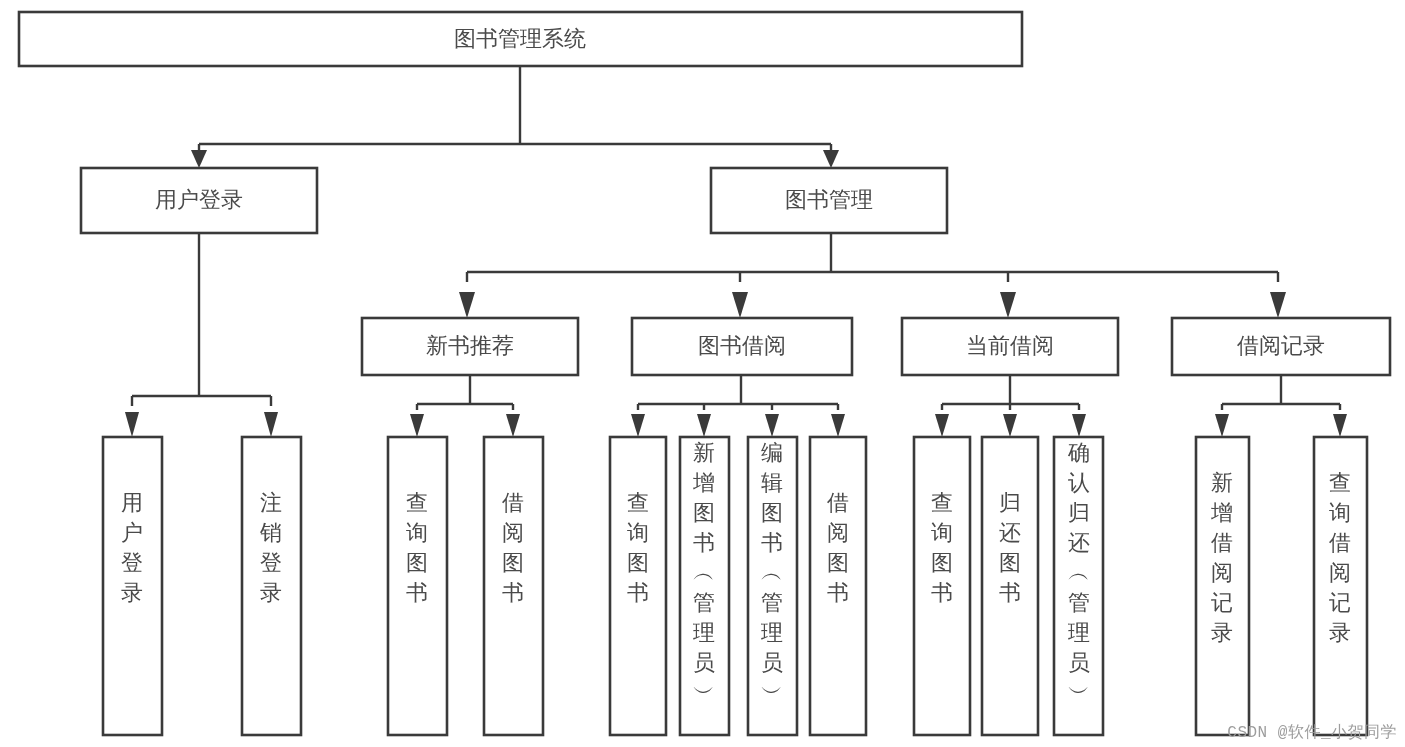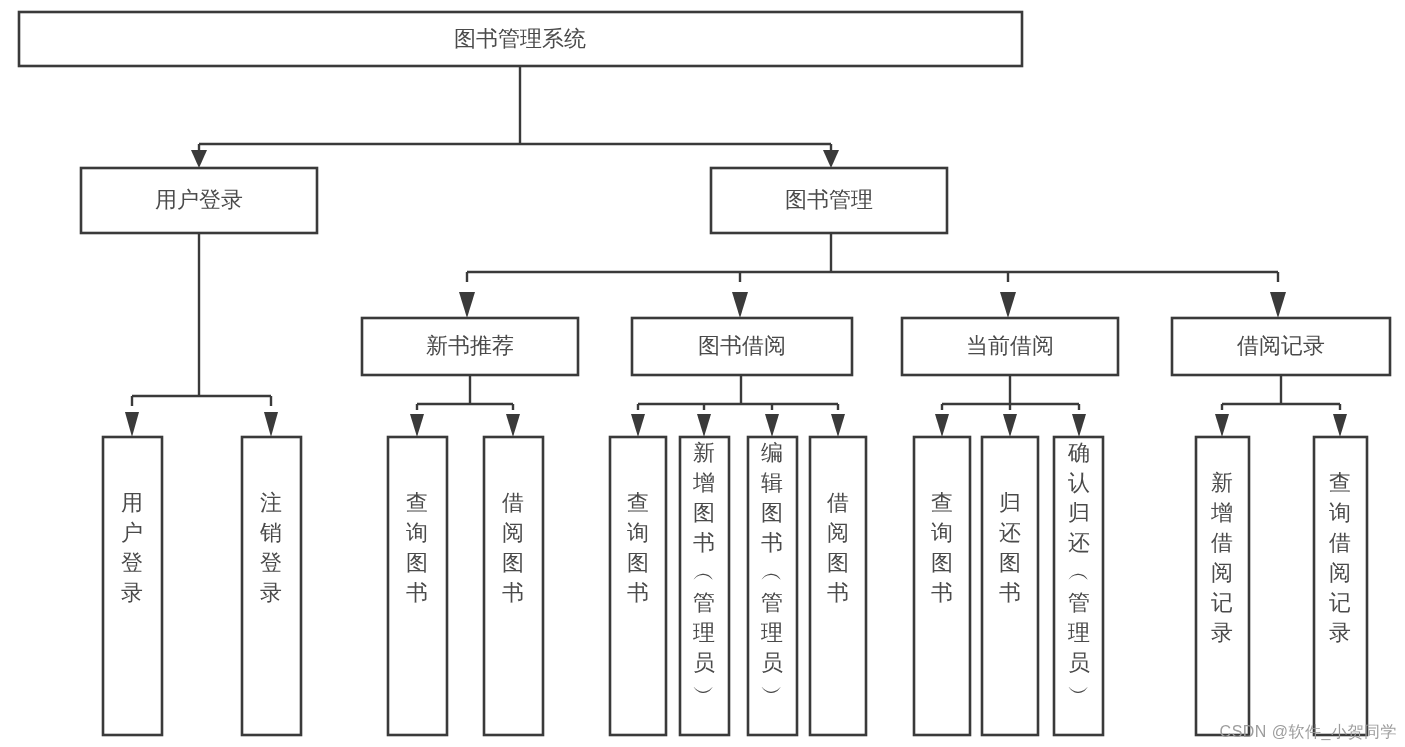--- a/index.html
+++ b/index.html
@@ -21,21 +21,21 @@
   }
   .vchar{
     font-family:"DejaVu Sans","Liberation Sans",sans-serif;
     font-size:22px;
     fill:#4a4a4a;
     text-anchor:middle;
   }
   .watermark{
     position:absolute;
     right:8px;bottom:4px;
-    font-family:Liberation Sans, sans-serif;
+    font-family:Liberation Mono, monospace;
     font-size:16px;
     color:#9d9d9d;
     letter-spacing:0.5px;
     white-space:nowrap;
     text-align:right;
   }
 </style>
 </head>
 <body>
 

